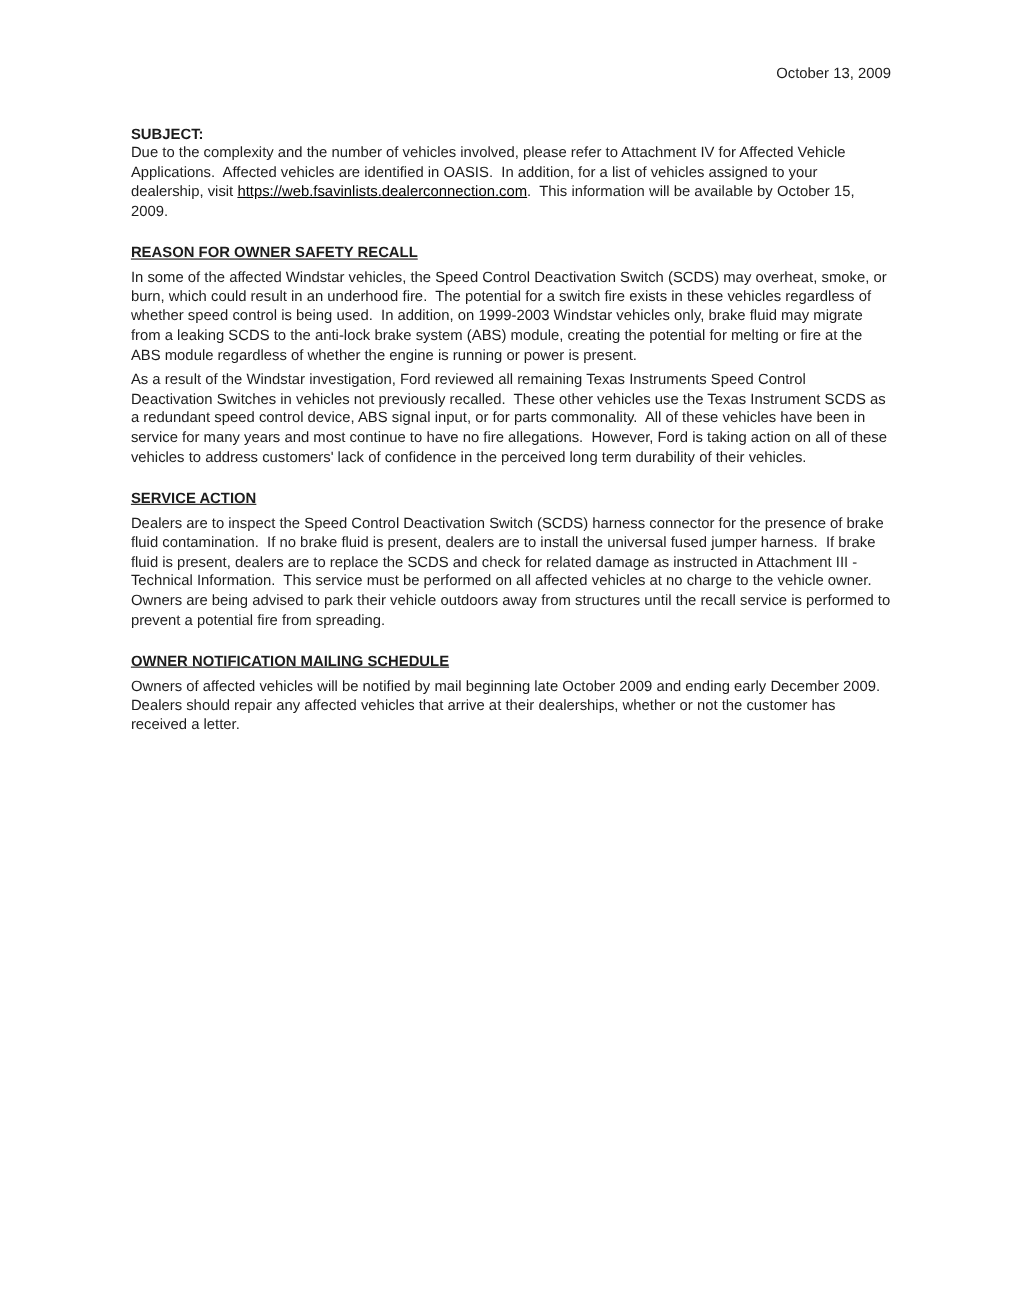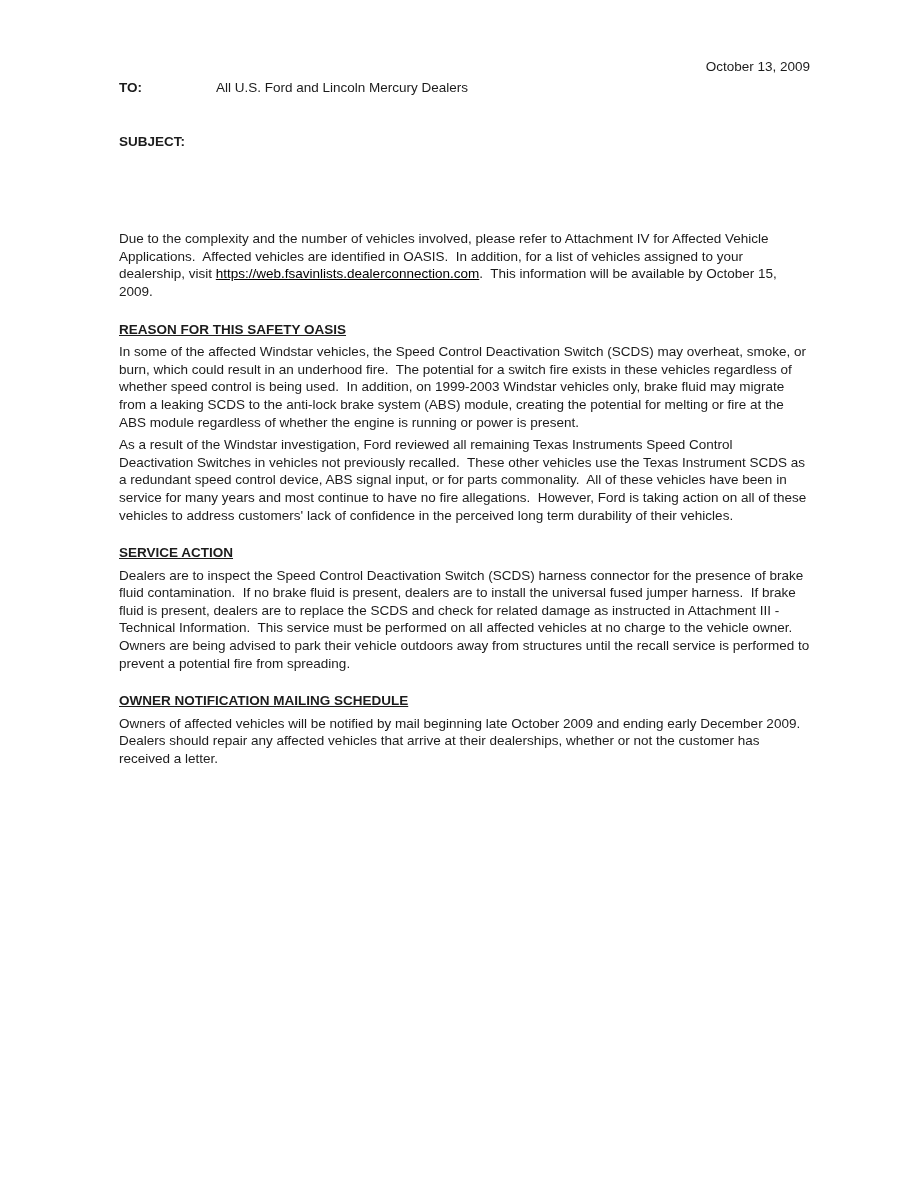--- a/index.html
+++ b/index.html
@@ -31,21 +31,21 @@
   }
   .row {
     display: flex;
     align-items: flex-start;
   }
   .row .label {
     flex: 0 0 97px;
     font-weight: bold;
   }
   .to-row { margin-top: 0; }
-  .subject-row { margin-top: 37px; flex-direction: column; }
+  .subject-row { margin-top: 37px; }
   .subject-lines div { margin: 0; }
   .bold { font-weight: bold; }
   h2 {
     font-size: 13.5px;
     line-height: 17.6px;
     font-weight: bold;
     text-decoration: underline;
     margin: 20px 0 5px 0;
   }
   h2.first { margin-top: 27px; }
@@ -60,35 +60,31 @@
   }
 </style>
 </head>
 <body>
 
 <div class="page">
   <div class="content">
 
     <div class="date-line">October 13, 2009</div>
 
-    <div class="row to-row">
-      <span class="label">TO:</span>
-      <span class="value">All U.S. Ford and Lincoln Mercury Dealers</span>
-    </div>
 
     <div class="row subject-row">
       <span class="label">SUBJECT:</span>
     </div>
 
     <section>
       <p><span>Due to the complexity and the number of vehicles involved, please refer to Attachment IV for Affected Vehicle Applications.  Affected vehicles are identified in OASIS.  In addition, for a list of vehicles assigned to your dealership, visit </span><a class="doc-link" href="#">https://web.fsavinlists.dealerconnection.com</a><span>.  This information will be available by October 15, 2009.</span></p>
     </section>
 
     <section>
-      <h2>REASON FOR THIS SAFETY OASIS</h2>
+      <h2>REASON FOR OWNER SAFETY RECALL</h2>
       <p>In some of the affected Windstar vehicles, the Speed Control Deactivation Switch (SCDS) may overheat, smoke, or burn, which could result in an underhood fire.  The potential for a switch fire exists in these vehicles regardless of whether speed control is being used.  In addition, on 1999-2003 Windstar vehicles only, brake fluid may migrate from a leaking SCDS to the anti-lock brake system (ABS) module, creating the potential for melting or fire at the ABS module regardless of whether the engine is running or power is present.</p>
       <p>As a result of the Windstar investigation, Ford reviewed all remaining Texas Instruments Speed Control Deactivation Switches in vehicles not previously recalled.  These other vehicles use the Texas Instrument SCDS as a redundant speed control device, ABS signal input, or for parts commonality.  All of these vehicles have been in service for many years and most continue to have no fire allegations.  However, Ford is taking action on all of these vehicles to address customers' lack of confidence in the perceived long term durability of their vehicles.</p>
     </section>
 
     <section>
       <h2>SERVICE ACTION</h2>
       <p>Dealers are to inspect the Speed Control Deactivation Switch (SCDS) harness connector for the presence of brake fluid contamination.  If no brake fluid is present, dealers are to install the universal fused jumper harness.  If brake fluid is present, dealers are to replace the SCDS and check for related damage as instructed in Attachment III - Technical Information.  This service must be performed on all affected vehicles at no charge to the vehicle owner.  Owners are being advised to park their vehicle outdoors away from structures until the recall service is performed to prevent a potential fire from spreading.</p>
     </section>
 
     <section>

